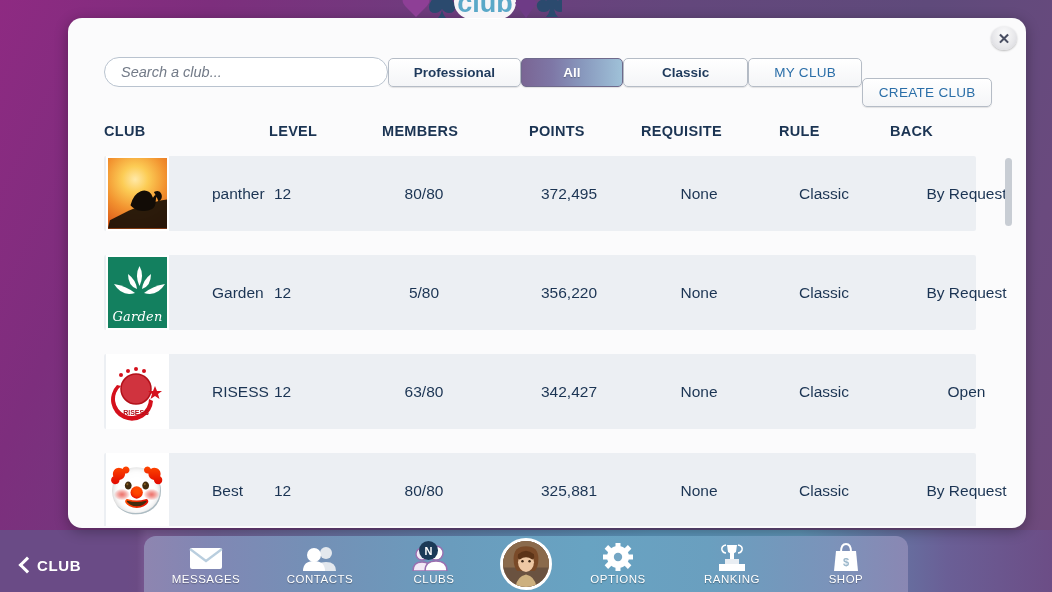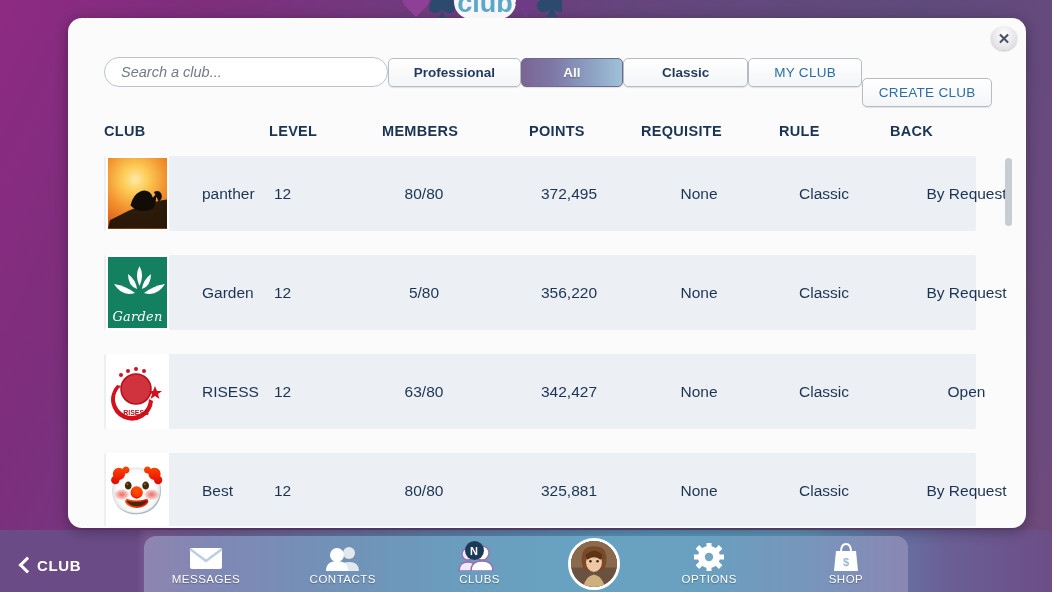--- a/index.html
+++ b/index.html
@@ -110,21 +110,21 @@
   .row .avatar {
     position: absolute; left: 2px; top: 0; width: 63px; height: 75px;
     border: 2px solid #ffffff; overflow: hidden;
   }
   .row .cell {
     position: absolute; top: 0; height: 75px; display: flex; align-items: center;
     font-size: 15.5px; color: #1b3453;
   }
 
   
-  .c-name { left: 98px; }
+  .c-name { left: 108px; }
   .c-level { left: 170px; }
   .c-members { left: 260px; width: 120px; justify-content: center; }
   .c-points { left: 400px; width: 130px; justify-content: center; }
   .c-req { left: 540px; width: 110px; justify-content: center; }
   .c-rule { left: 665px; width: 110px; justify-content: center; }
   .c-type { left: 790px; width: 145px; justify-content: center; }
 
   
   .av-panther {
     width: 100%; height: 100%;
@@ -396,20 +396,33 @@
           <rect x="22" y="3" width="5" height="6" transform="rotate(45 24.5 6)"></rect>
           <rect x="3" y="19" width="5" height="6" transform="rotate(45 5.5 22)"></rect>
           <rect x="22" y="19" width="5" height="6" transform="rotate(-45 24.5 22)"></rect>
         </g>
         <circle cx="15" cy="14" r="4.2" fill="#74a6c4"></circle>
       </svg>
     </div>
     <div class="nav-label">OPTIONS</div>
   </div>
 
+  <div class="nav-item">
+    <div class="nav-icon">
+      <svg width="34" height="28" viewBox="0 0 34 28">
+        <path d="M12 2 l10 0 l-1 7 q-4 3 -8 0 z" fill="#ffffff"></path>
+        <path d="M11 2 q-5 1 -4 5 q1 3 4 3" fill="none" stroke="#ffffff" stroke-width="1.6"></path>
+        <path d="M23 2 q5 1 4 5 q-1 3 -4 3" fill="none" stroke="#ffffff" stroke-width="1.6"></path>
+        <rect x="15" y="9" width="4" height="7" fill="#ffffff"></rect>
+        <rect x="10" y="16" width="14" height="5" fill="#e9eef3"></rect>
+        <rect x="4" y="21" width="26" height="7" fill="#ffffff"></rect>
+      </svg>
+    </div>
+    <div class="nav-label">RANKING</div>
+  </div>
 
   <div class="nav-item">
     <div class="nav-icon">
       <svg width="28" height="28" viewBox="0 0 28 28">
         <path d="M4 8 L24 8 L26 28 L2 28 Z" fill="#ffffff"></path>
         <path d="M9 9 q0 -8 5 -8 q5 0 5 8" fill="none" stroke="#ffffff" stroke-width="2"></path>
         <text x="14" y="23" font-size="11" font-weight="bold" text-anchor="middle" font-family="Liberation Sans, sans-serif" fill="#9db9cc">$</text>
       </svg>
     </div>
     <div class="nav-label">SHOP</div>

